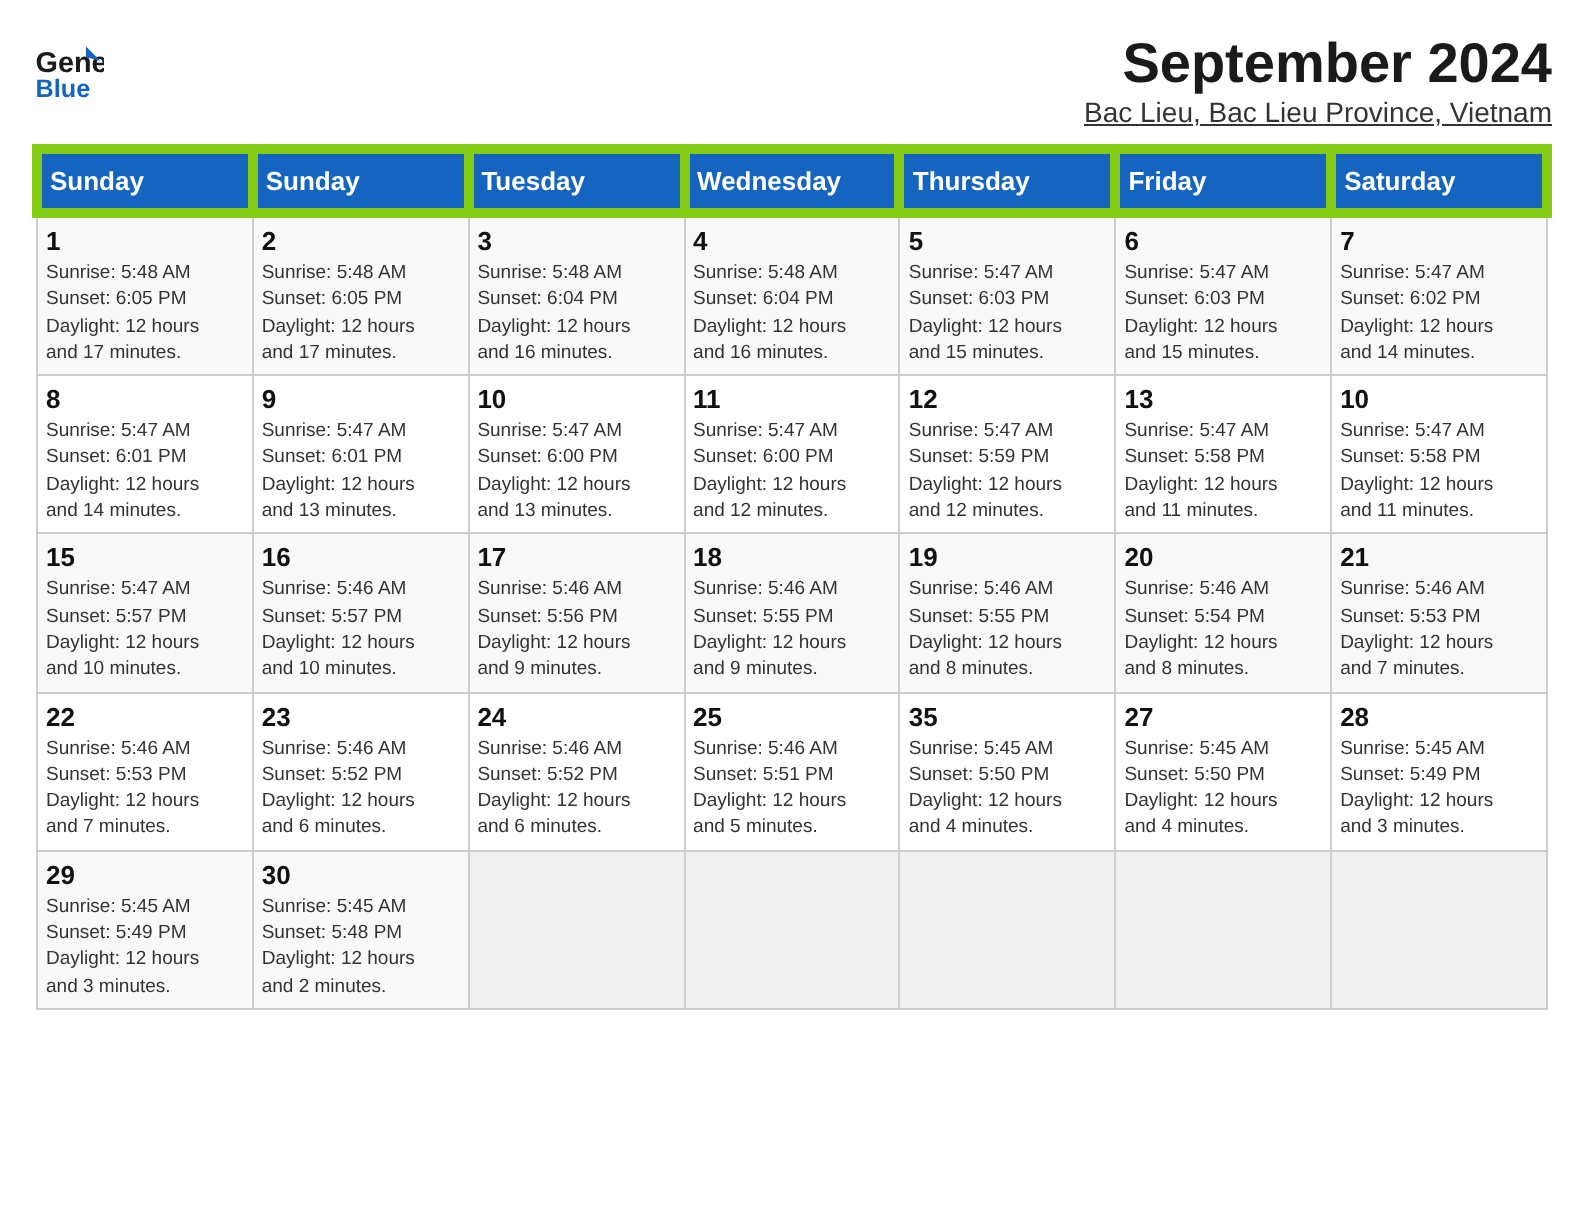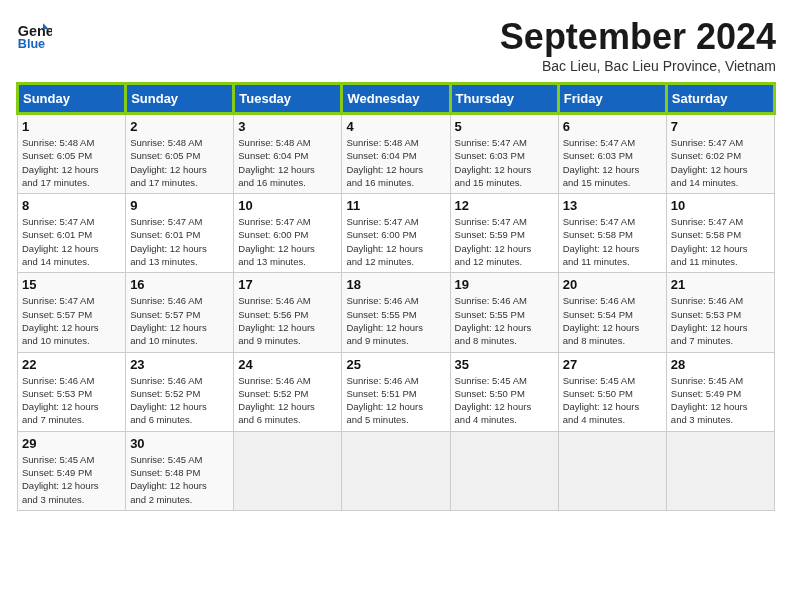--- a/index.html
+++ b/index.html
@@ -22,41 +22,42 @@
       gap: 4px;
     }
     .logo-icon {
       width: 36px;
       height: 36px;
     }
     .title-area {
       text-align: right;
     }
     .calendar-title {
-      font-size: 36px;
+      font-size: 28px;
       font-weight: bold;
       color: #1a1a1a;
     }
     .calendar-subtitle {
       font-size: 14px;
       color: #333;
+      text-decoration: underline;
     }
     table {
       width: 100%;
       border-collapse: collapse;
       font-size: 10px;
     }
     thead th {
       background-color: #1565c0;
       color: #fff;
       padding: 6px 4px;
       text-align: left;
       font-size: 13px;
       font-weight: bold;
-      border: 3px solid #84cc16;
+      border: 5px solid #84cc16;
     }
     tbody td {
       border: 1px solid #ccc;
       vertical-align: top;
       padding: 4px;
       width: calc(100% / 7);
       min-height: 80px;
       color: #333;
     }
     tbody tr:nth-child(odd) td {

